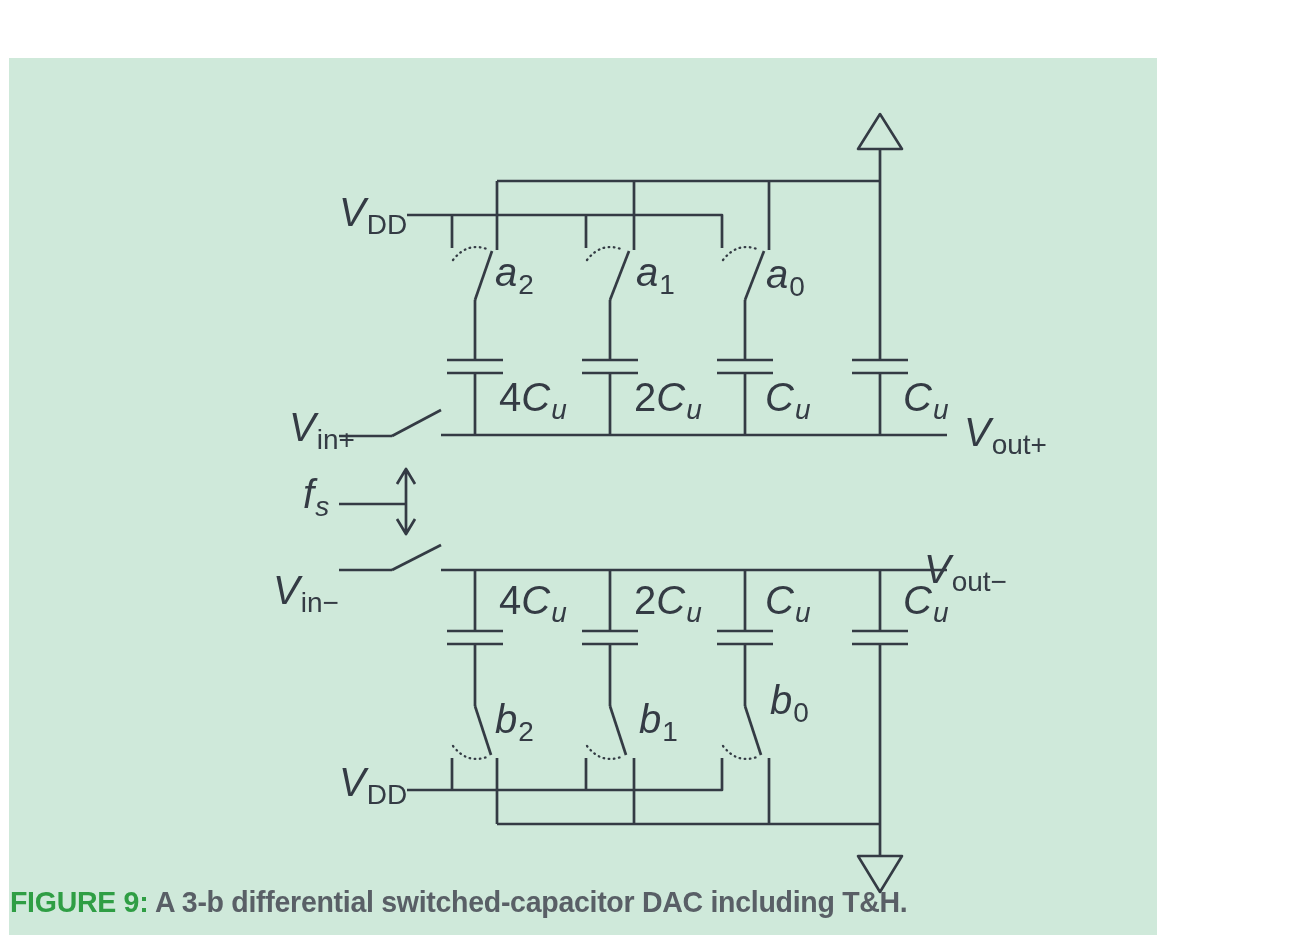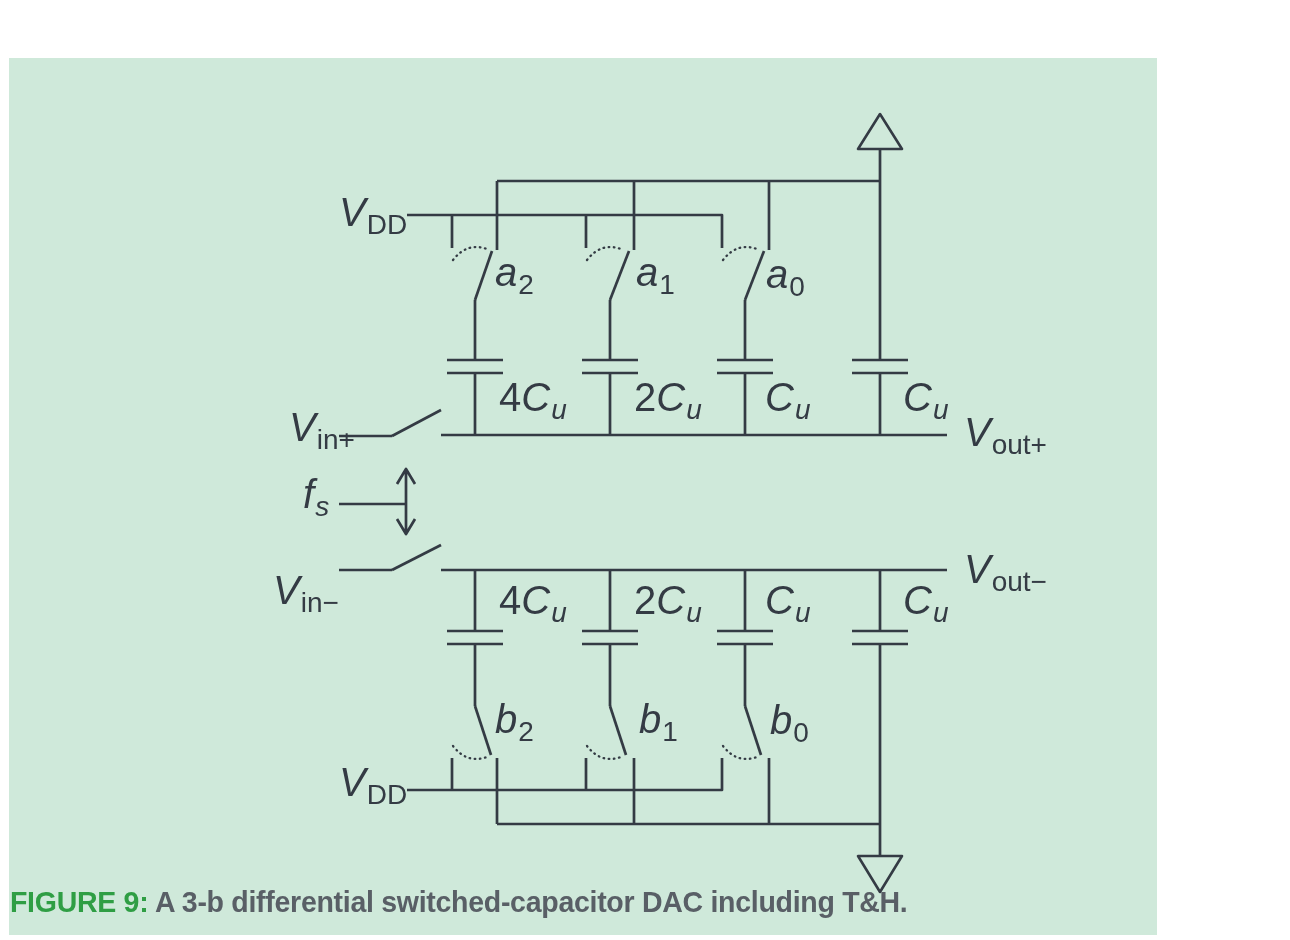--- a/index.html
+++ b/index.html
@@ -86,29 +86,29 @@
 
   <span class="lbl" style="left:490px;top:319px"><span class="pre">4</span><span class="m">C</span><sub><span class="it">u</span></sub></span>
   <span class="lbl" style="left:625px;top:319px"><span class="pre">2</span><span class="m">C</span><sub><span class="it">u</span></sub></span>
   <span class="lbl" style="left:756px;top:319px"><span class="pre"></span><span class="m">C</span><sub><span class="it">u</span></sub></span>
   <span class="lbl" style="left:894px;top:319px"><span class="pre"></span><span class="m">C</span><sub><span class="it">u</span></sub></span>
 
   <span class="lbl" style="left:280px;top:349px"><span class="pre"></span><span class="m">V</span><sub><span class="rm">in+</span></sub></span>
   <span class="lbl" style="left:294px;top:416px"><span class="pre"></span><span class="m">f</span><sub><span class="it">s</span></sub></span>
   <span class="lbl" style="left:264px;top:512px"><span class="pre"></span><span class="m">V</span><sub><span class="rm">in−</span></sub></span>
   <span class="lbl" style="left:955px;top:354px"><span class="pre"></span><span class="m">V</span><sub><span class="rm">out+</span></sub></span>
-  <span class="lbl" style="left:955px;top:491px"><span class="pre"></span><span class="m">V</span><sub><span class="rm">out−</span></sub></span>
+  <span class="lbl" style="left:915px;top:491px"><span class="pre"></span><span class="m">V</span><sub><span class="rm">out−</span></sub></span>
 
   <span class="lbl" style="left:490px;top:522px"><span class="pre">4</span><span class="m">C</span><sub><span class="it">u</span></sub></span>
   <span class="lbl" style="left:625px;top:522px"><span class="pre">2</span><span class="m">C</span><sub><span class="it">u</span></sub></span>
   <span class="lbl" style="left:756px;top:522px"><span class="pre"></span><span class="m">C</span><sub><span class="it">u</span></sub></span>
   <span class="lbl" style="left:894px;top:522px"><span class="pre"></span><span class="m">C</span><sub><span class="it">u</span></sub></span>
 
   <span class="lbl" style="left:486px;top:641px"><span class="pre"></span><span class="m">b</span><sub><span class="rm">2</span></sub></span>
   <span class="lbl" style="left:630px;top:641px"><span class="pre"></span><span class="m">b</span><sub><span class="rm">1</span></sub></span>
-  <span class="lbl" style="left:761px;top:642px"><span class="pre"></span><span class="m">b</span><sub><span class="rm">0</span></sub></span>
+  <span class="lbl" style="left:761px;top:622px"><span class="pre"></span><span class="m">b</span><sub><span class="rm">0</span></sub></span>
   <span class="lbl" style="left:330px;top:704px"><span class="pre"></span><span class="m">V</span><sub><span class="rm">DD</span></sub></span>
 </div>
 
 <div class="caption">
   <span class="cap-label">FIGURE 9:</span>
   <span class="cap-text">A 3-b differential switched-capacitor DAC including T&amp;H.</span>
 </div>
 
 </body></html>

